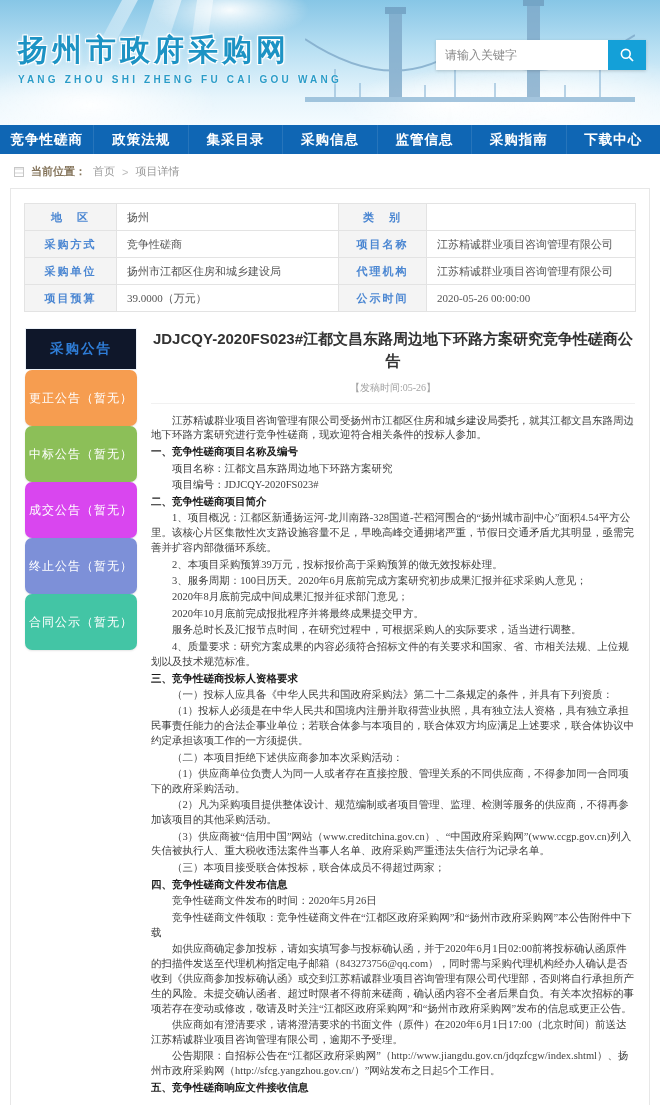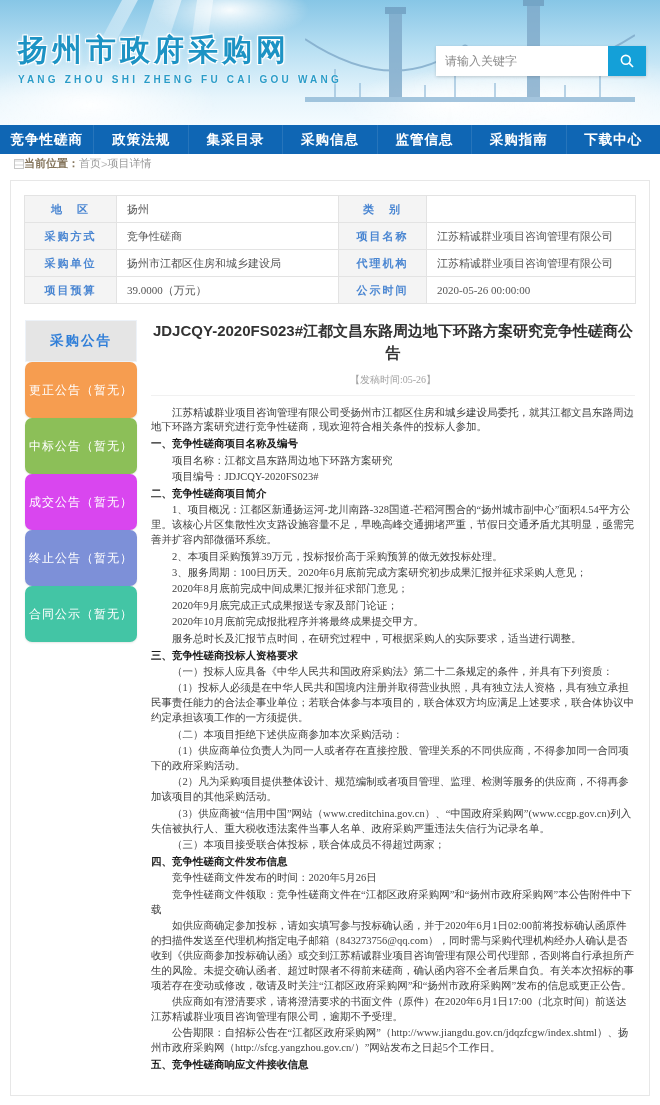--- a/index.html
+++ b/index.html
@@ -21,49 +21,49 @@
   .ray { position:absolute; left:150px; top:-60px; width:26px; height:150px;
     background: linear-gradient(180deg, rgba(255,255,255,.85), rgba(255,255,255,0)); transform: rotate(18deg); }
   .ray.r2 { left:195px; transform: rotate(8deg); width:16px; }
   .ray.r3 { left:115px; transform: rotate(28deg); width:14px; }
   .bridge { position:absolute; left:305px; bottom:14px; opacity:.8; }
   .logo { position:absolute; left:18px; top:30px; }
   .logo h1 { font-size:30px; font-weight:bold; color:#1d93c4; letter-spacing:4px;
     text-shadow: 1px 1px 0 #fff, -1px -1px 0 #fff, 1px -1px 0 #fff, -1px 1px 0 #fff, 0 0 4px rgba(255,255,255,.9); }
   .logo .sub { margin-top:3px; font-size:10px; font-weight:bold; color:#2a9cc8; letter-spacing:3.2px;
     text-shadow: 0 0 2px #fff; }
-  .search { position:absolute; right:14px; top:46px; display:flex; box-shadow:0 1px 3px rgba(0,0,0,.18); }
+  .search { position:absolute; right:14px; top:40px; display:flex; box-shadow:0 1px 3px rgba(0,0,0,.18); }
   .search input { width:172px; height:30px; border:0; outline:none; padding:0 9px; font-size:12px;
     font-family:"Liberation Sans",sans-serif; color:#444; }
   .search input::placeholder { color:#8a8a8a; }
   .search .btn { width:38px; height:30px; background:#14a0d8; display:flex; align-items:center; justify-content:center; cursor:pointer; }
   
   .nav { display:flex; height:29px; background:#0f66b4; }
   .nav-item { flex:1; display:flex; align-items:center; justify-content:center; color:#fff;
     font-size:13.5px; font-weight:bold; letter-spacing:1px; cursor:pointer; border-right:1px solid rgba(255,255,255,.10); }
   .nav-item:last-child { border-right:0; }
   
-  .crumb { display:flex; align-items:center; padding:2px 14px 9px; font-size:11px; color:#9a9a9a; }
+  .crumb { display:flex; align-items:center; gap:7px; padding:10px 14px 9px; font-size:11px; color:#9a9a9a; }
   .crumb .cicon { width:10px; height:10px; border:1px solid #c7c7c7; background:
     repeating-linear-gradient(180deg,#e9e9e9 0 2px,#fff 2px 4px); }
   .crumb .pre { color:#85755c; font-weight:bold; }
   .crumb .lnk { color:#9a9a9a; cursor:pointer; }
   .crumb .sep { color:#bbb; }
   
   .card { margin:0 10px 14px; border:1px solid #e7e7e7; background:#fff; padding:14px 0 20px; }
   table.info { width:612px; margin:0 auto; border-collapse:collapse; font-size:11px; }
   table.info td { border:1px solid #e3e3e3; height:27px; }
   td.lbl { width:92px; background:#f4f4f4; color:#4a86d2; font-weight:bold; text-align:center; letter-spacing:2px; }
   td.lbl2 { width:88px; }
   td.val { padding:0 10px; color:#555; font-family:"Liberation Serif",serif; }
   td.v1 { width:222px; }
   
   .main { display:flex; gap:14px; padding:0 14px; margin-top:16px; }
   .sidebar { width:112px; flex-shrink:0; }
-  .sb-title { height:42px; background:#e5e5e5; border:1px solid #edf2f8; display:flex; align-items:center;
+  .sb-title { height:42px; background:#0f172a; border:1px solid #edf2f8; display:flex; align-items:center;
     justify-content:center; color:#2f7ed8; font-weight:bold; font-size:13.5px; letter-spacing:2px; }
   .sb-btn { height:56px; border-radius:7px; display:flex; align-items:center; justify-content:center;
     color:#fff; font-size:12px; letter-spacing:1px; cursor:pointer; box-shadow:0 1px 2px rgba(0,0,0,.10);font-family:Liberation Serif, serif; }
   .content { flex:1; min-width:0; }
   .art-title { font-size:15px; font-weight:bold; color:#333; text-align:center; line-height:1.45; }
   .art-time { text-align:center; color:#a3a3a3; font-size:10px; margin:9px 0 10px;
     font-family:"Liberation Serif",serif; padding-bottom:8px; border-bottom:1px solid #f1f1f1; }
   .art-body p { font-family:"Liberation Serif",serif; font-size:10.5px; line-height:1.42; color:#404040; margin:1.5px 0;
     word-break:break-all; }
   .art-body .para { text-indent:2em; }
@@ -171,23 +171,23 @@
       <div class="art-body" id="art-body">
           <p class="para">江苏精诚群业项目咨询管理有限公司受扬州市江都区住房和城乡建设局委托，就其江都文昌东路周边地下环路方案研究进行竞争性磋商，现欢迎符合相关条件的投标人参加。</p>
           <p class="heading">一、竞争性磋商项目名称及编号</p>
           <p class="para">项目名称：江都文昌东路周边地下环路方案研究</p>
           <p class="para">项目编号：JDJCQY-2020FS023#</p>
           <p class="heading">二、竞争性磋商项目简介</p>
           <p class="para">1、项目概况：江都区新通扬运河-龙川南路-328国道-芒稻河围合的“扬州城市副中心”面积4.54平方公里。该核心片区集散性次支路设施容量不足，早晚高峰交通拥堵严重，节假日交通矛盾尤其明显，亟需完善并扩容内部微循环系统。</p>
           <p class="para">2、本项目采购预算39万元，投标报价高于采购预算的做无效投标处理。</p>
           <p class="para">3、服务周期：100日历天。2020年6月底前完成方案研究初步成果汇报并征求采购人意见；</p>
           <p class="para">2020年8月底前完成中间成果汇报并征求部门意见；</p>
-          <p class="para">2020年9月底完成正式成果报送专家及部门论证；</p>
           <p class="para">2020年10月底前完成报批程序并将最终成果提交甲方。</p>
           <p class="para">服务总时长及汇报节点时间，在研究过程中，可根据采购人的实际要求，适当进行调整。</p>
+          <p class="para">4、质量要求：研究方案成果的内容必须符合招标文件的有关要求和国家、省、市相关法规、上位规划以及技术规范标准。</p>
           <p class="heading">三、竞争性磋商投标人资格要求</p>
           <p class="para">（一）投标人应具备《中华人民共和国政府采购法》第二十二条规定的条件，并具有下列资质：</p>
           <p class="para">（1）投标人必须是在中华人民共和国境内注册并取得营业执照，具有独立法人资格，具有独立承担民事责任能力的合法企事业单位；若联合体参与本项目的，联合体双方均应满足上述要求，联合体协议中约定承担该项工作的一方须提供。</p>
           <p class="para">（二）本项目拒绝下述供应商参加本次采购活动：</p>
           <p class="para">（1）供应商单位负责人为同一人或者存在直接控股、管理关系的不同供应商，不得参加同一合同项下的政府采购活动。</p>
           <p class="para">（2）凡为采购项目提供整体设计、规范编制或者项目管理、监理、检测等服务的供应商，不得再参加该项目的其他采购活动。</p>
           <p class="para">（3）供应商被“信用中国”网站（www.creditchina.gov.cn）、“中国政府采购网”(www.ccgp.gov.cn)列入失信被执行人、重大税收违法案件当事人名单、政府采购严重违法失信行为记录名单。</p>
           <p class="para">（三）本项目接受联合体投标，联合体成员不得超过两家；</p>
           <p class="heading">四、竞争性磋商文件发布信息</p>
           <p class="para">竞争性磋商文件发布的时间：2020年5月26日</p>

